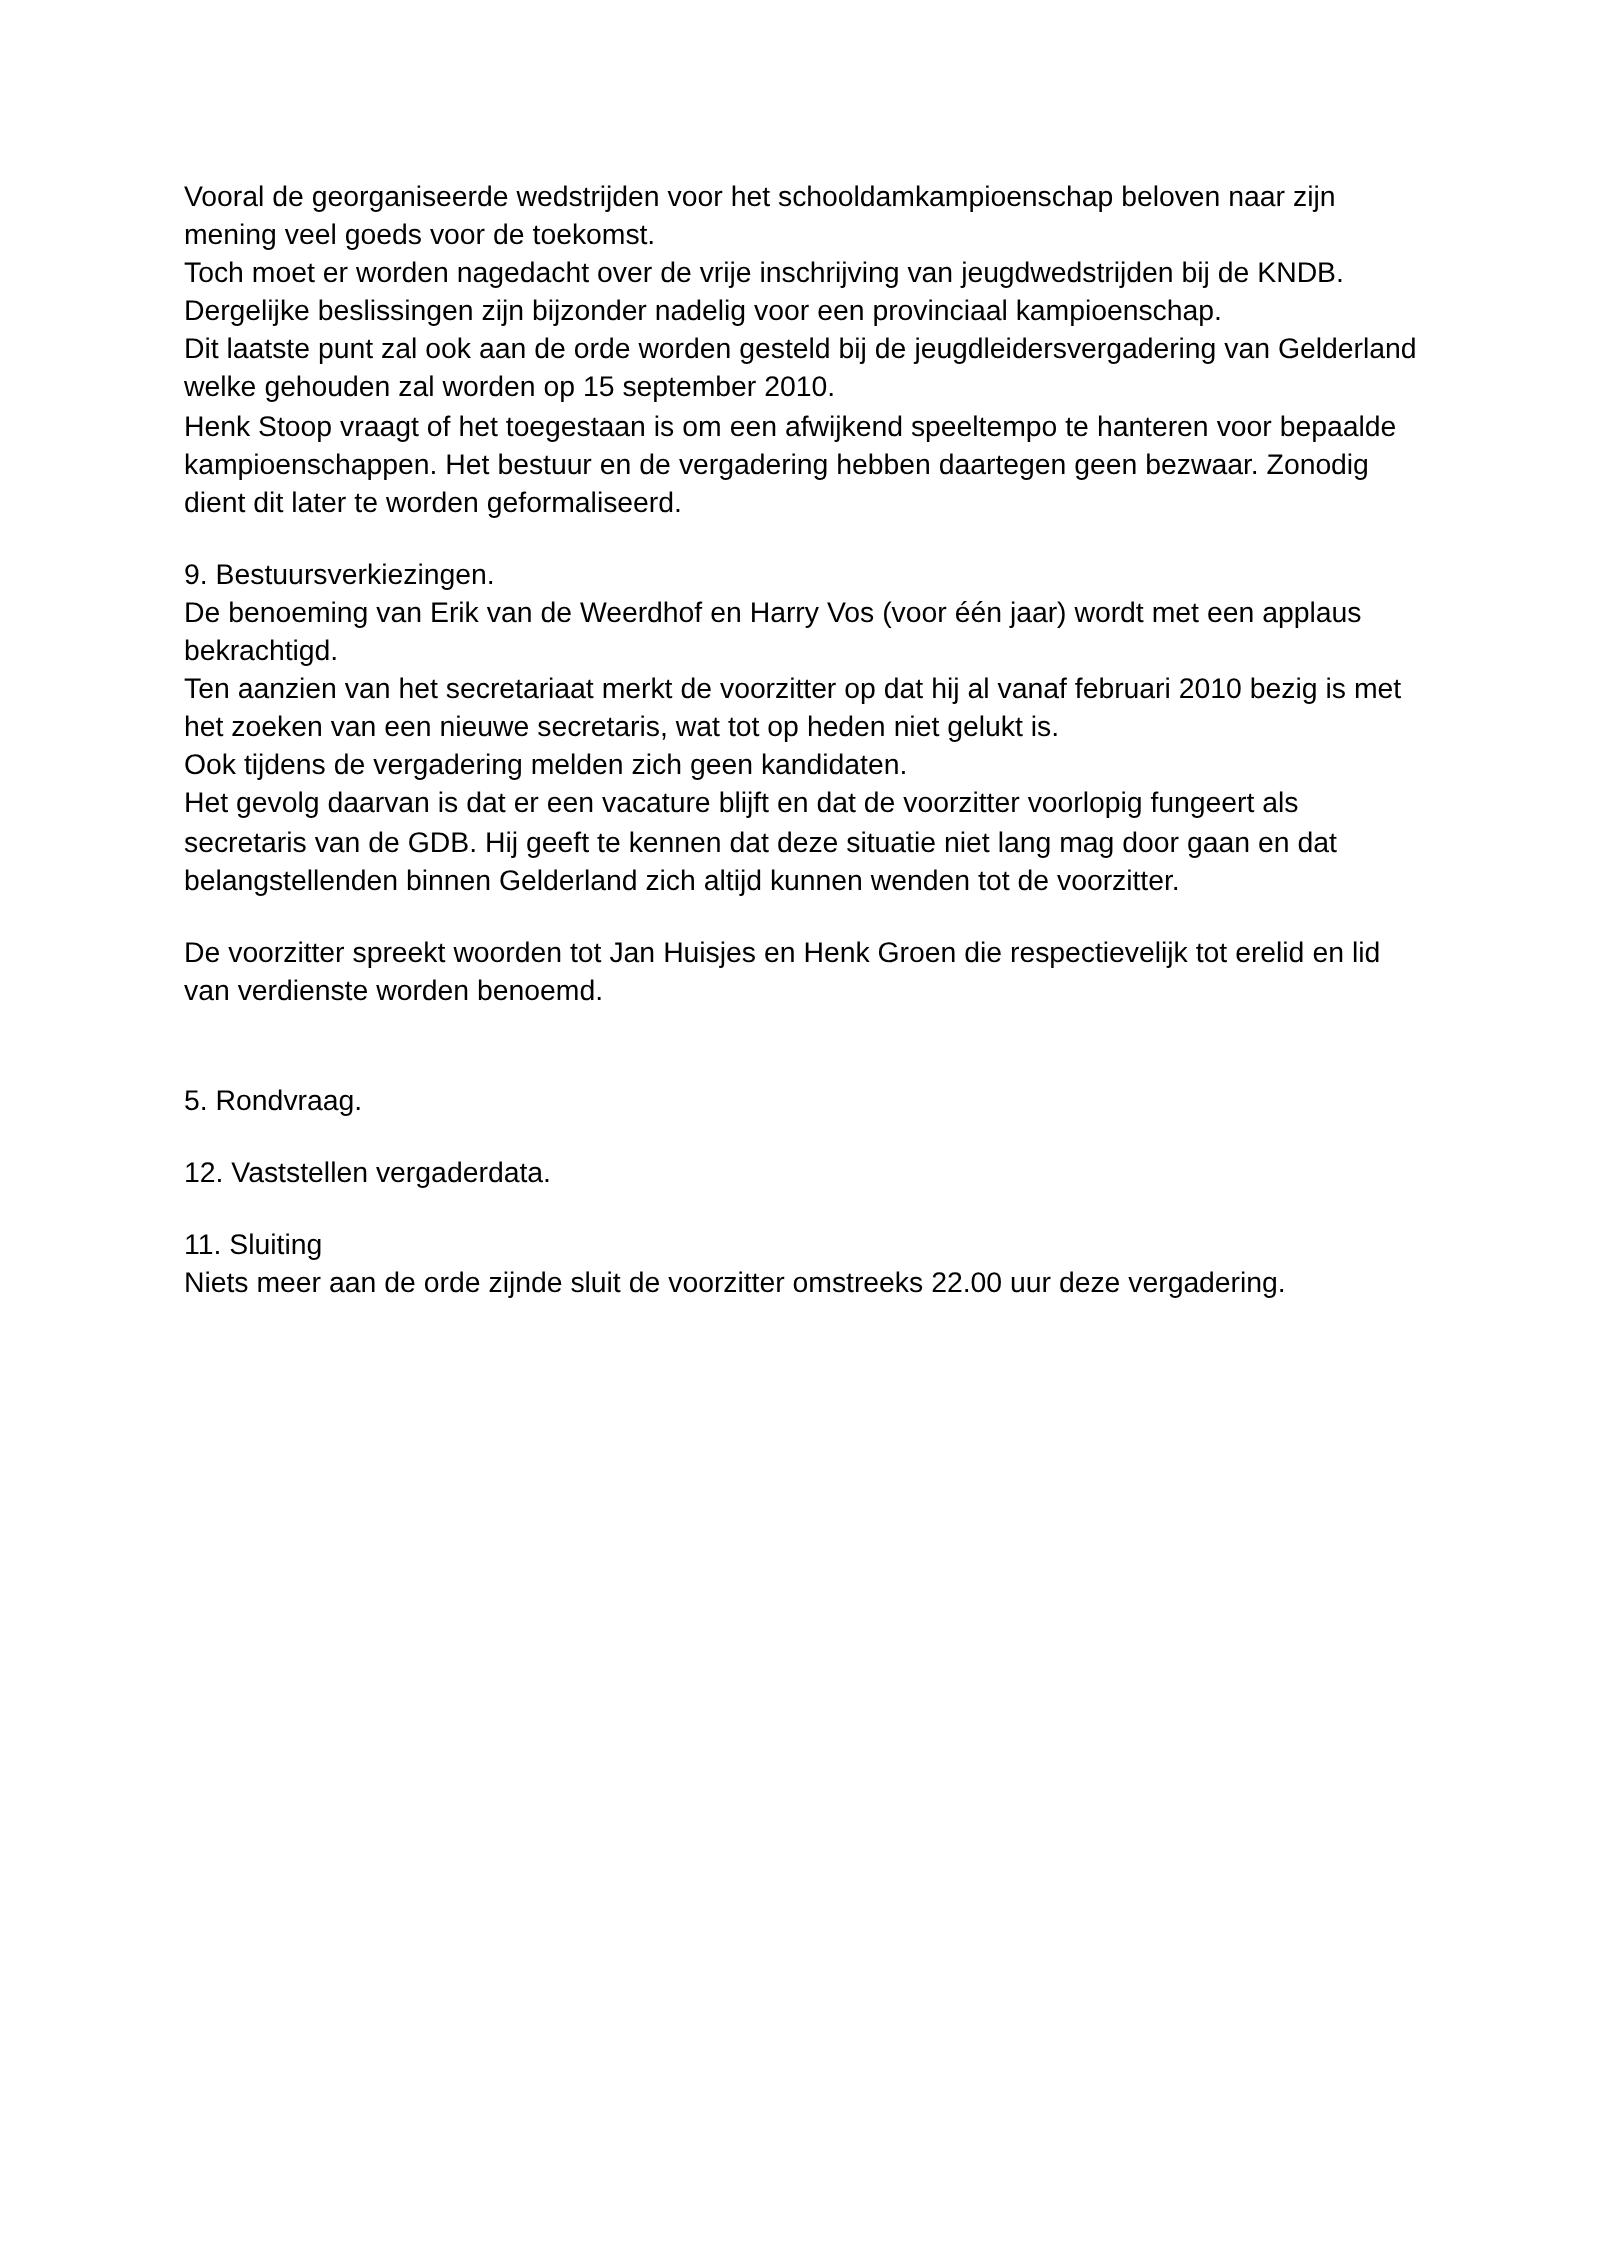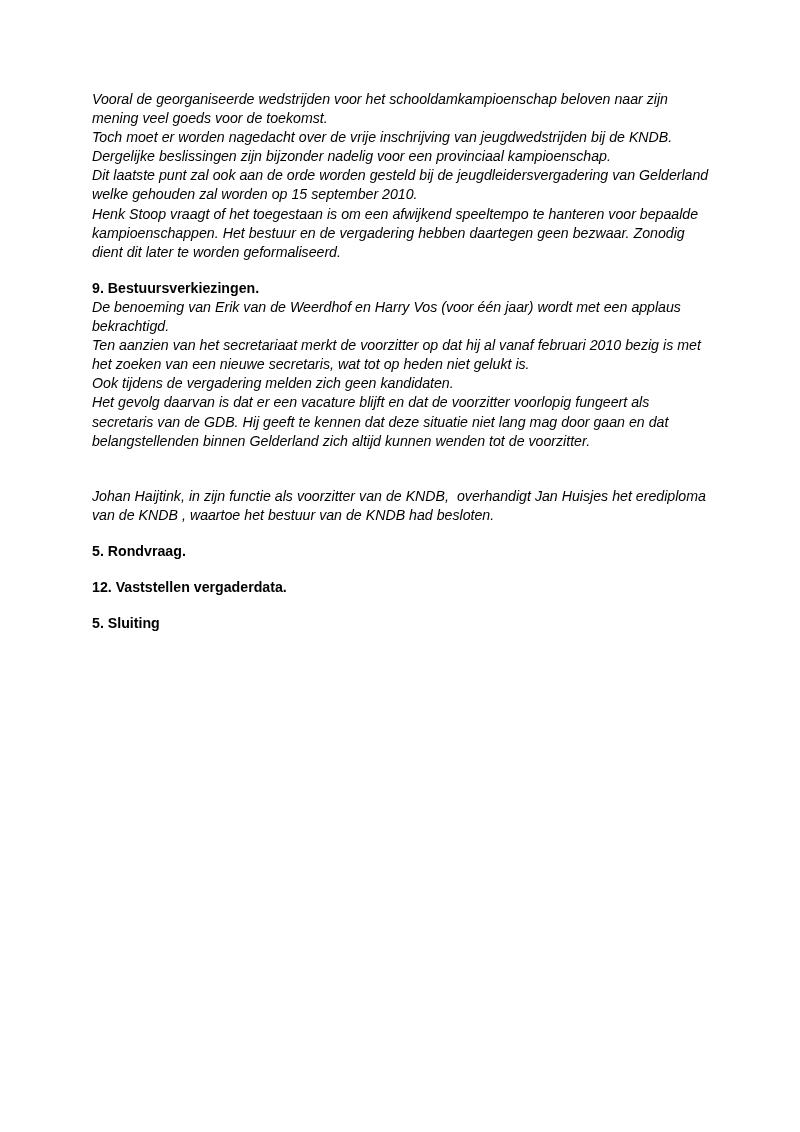--- a/index.html
+++ b/index.html
@@ -34,26 +34,25 @@
     margin-bottom: 0;
   }
   .para {
     font-size: 14.2px;
     line-height: 19.1px;
     margin: 0;
     text-align: left;
     white-space: pre-wrap;
     letter-spacing: -0.02px;
     word-spacing: 0.1px;
-    font-style: italic;
   }
   .heading {
     font-size: 14.2px;
     line-height: 19.1px;
-    font-weight: bold;
+    font-weight: normal;
     margin: 0;
   }
   .spacer-line {
     height: 19.1px;
   }
 </style>
 </head>
 <body>
 
 <div id="page">
@@ -69,30 +68,31 @@
 
     <div class="block">
       <p class="heading">9. Bestuursverkiezingen.</p>
       <p class="para">De benoeming van Erik van de Weerdhof en Harry Vos (voor één jaar) wordt met een applaus bekrachtigd.
 Ten aanzien van het secretariaat merkt de voorzitter op dat hij al vanaf februari 2010 bezig is met het zoeken van een nieuwe secretaris, wat tot op heden niet gelukt is.
 Ook tijdens de vergadering melden zich geen kandidaten.
 Het gevolg daarvan is dat er een vacature blijft en dat de voorzitter voorlopig fungeert als secretaris van de GDB. Hij geeft te kennen dat deze situatie niet lang mag door gaan en dat belangstellenden binnen Gelderland zich altijd kunnen wenden tot de voorzitter.</p>
     </div>
 
     <div class="block">
+      <p class="para">De voorzitter spreekt woorden tot Jan Huisjes en Henk Groen die respectievelijk tot erelid en lid van verdienste worden benoemd.</p>
       <div class="spacer-line"></div>
-      <p class="para">Johan Haijtink, in zijn functie als voorzitter van de KNDB,  overhandigt Jan Huisjes het erediploma van de KNDB , waartoe het bestuur van de KNDB had besloten.</p>
     </div>
 
     <div class="block">
       <p class="heading">5. Rondvraag.</p>
     </div>
 
     <div class="block">
       <p class="heading">12. Vaststellen vergaderdata.</p>
     </div>
 
     <div class="block">
-      <p class="heading">5. Sluiting</p>
+      <p class="heading">11. Sluiting</p>
+      <p class="para">Niets meer aan de orde zijnde sluit de voorzitter omstreeks 22.00 uur deze vergadering.</p>
     </div>
 
   </div>
 </div>
 
 </body></html>

